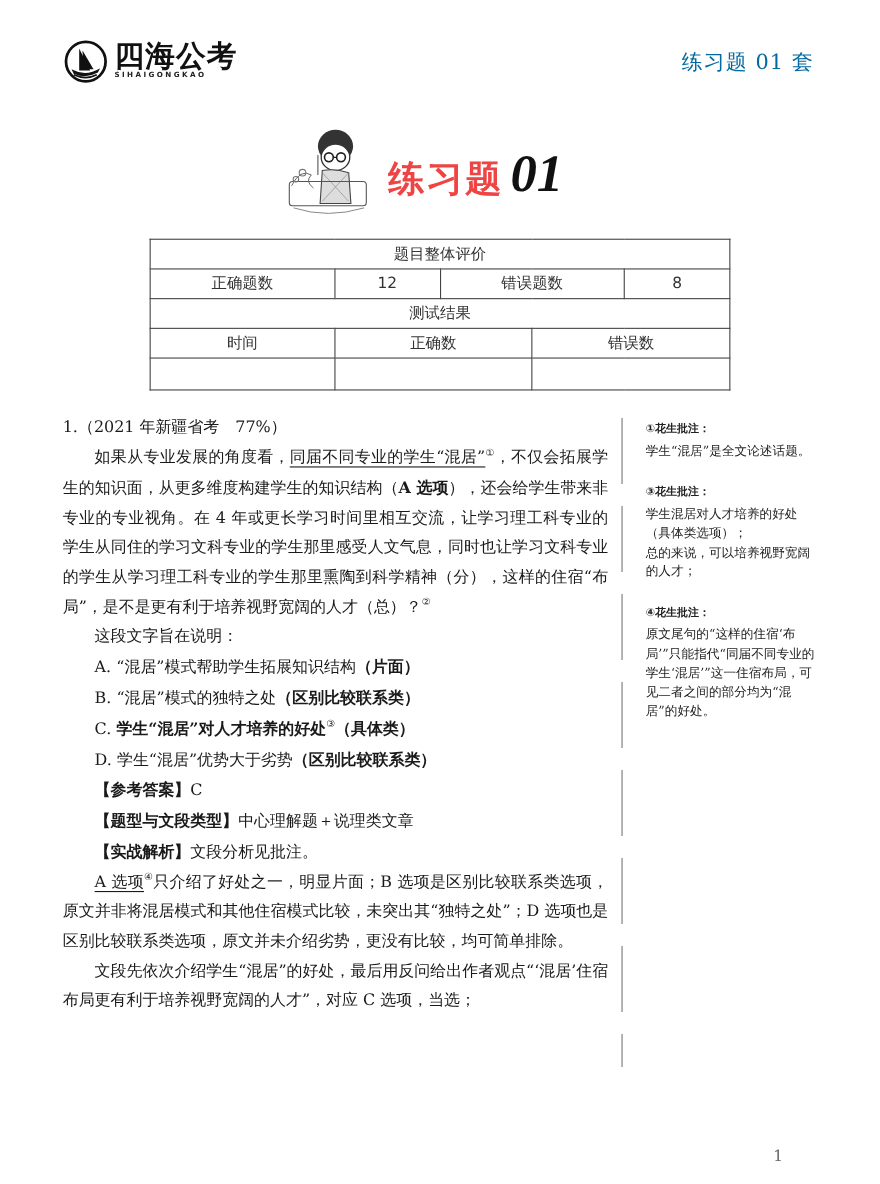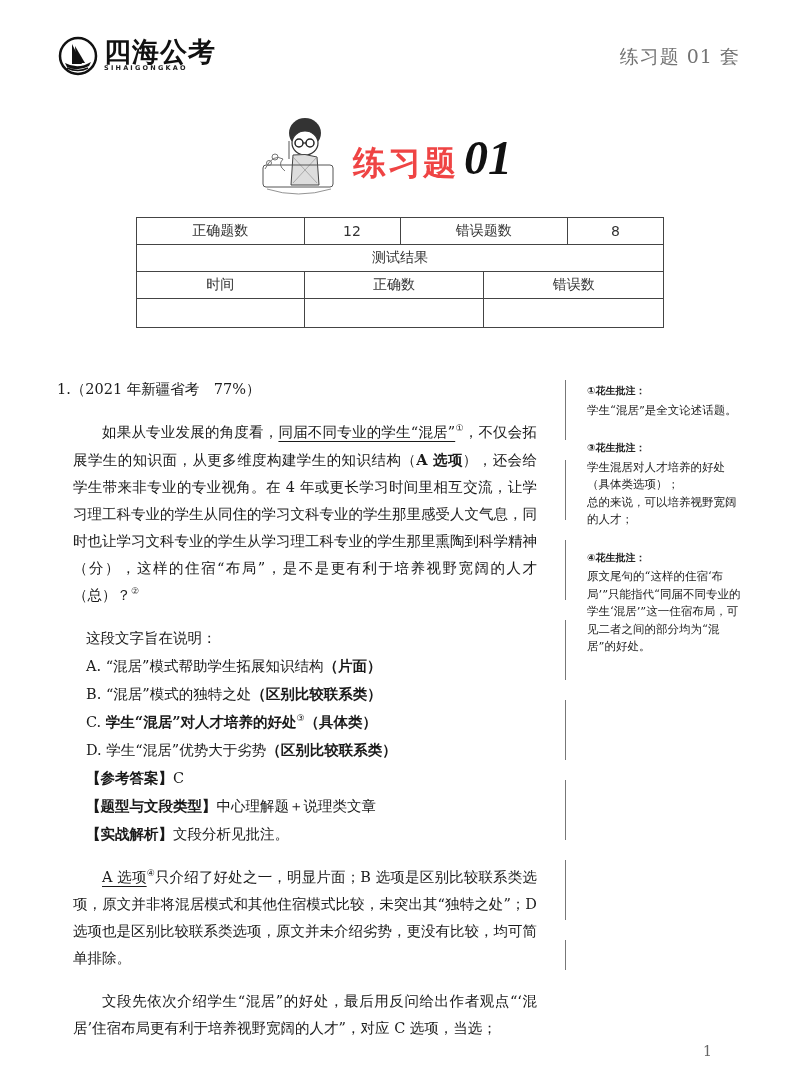--- a/index.html
+++ b/index.html
@@ -7,39 +7,39 @@
     width: 800px; height: 1076px; position: relative; overflow: hidden;
     font-family: "DejaVu Serif", "Liberation Serif", serif;
     color: #1a1a1a;
   }
   
   .brand { position: absolute; left: 58px; top: 36px; display: flex; align-items: center; }
   .brand-logo { width: 40px; height: 40px; }
   .brand-text { margin-left: 6px; }
   .brand-cn { font-family: "DejaVu Sans", "Liberation Sans", sans-serif; font-weight: bold; font-size: 27px; letter-spacing: 1px; line-height: 22px; color: #111; }
   .brand-en { font-family: "DejaVu Sans", "Liberation Sans", sans-serif; font-weight: bold; font-size: 6.5px; letter-spacing: 2.2px; color: #222; margin-top: 1px; }
-  .set-label { position: absolute; right: 60px; top: 44px; font-size: 19px; color: #737373; letter-spacing: 1px; }
+  .set-label { position: absolute; right: 60px; top: 44px; font-size: 19px; color: #0369a1; letter-spacing: 1px; }
 
   
   .title-wrap { position: absolute; left: 253px; top: 113px; display: flex; align-items: center; }
   .mascot { width: 90px; height: 90px; }
   .title-text { margin-left: 10px; display: flex; align-items: baseline; }
   .title-cn { font-size: 33px; font-weight: bold; letter-spacing: 2px; color: #ef4444; font-family: "DejaVu Sans", "Liberation Sans", sans-serif; }
   .title-num { font-size: 48px; font-style: italic; font-weight: bold; margin-left: 6px; font-family: "Liberation Serif", "DejaVu Serif", serif; color: #111; }
 
   
   .score-table { position: absolute; left: 136px; top: 217px; width: 528px; border-collapse: collapse; font-size: 14px; font-family: "DejaVu Sans", "Liberation Sans", sans-serif; color: #333; }
   .score-table td { border: 1px solid #444; text-align: center; height: 26px; padding: 0; }
   .score-table tr.head td { height: 26px; }
   .score-table tr.empty td { height: 28px; }
 
   
   .main { position: absolute; left: 57px; top: 376px; width: 496px; font-size: 14.5px; line-height: 27px; }
   .q-head { margin: 0; }
-  .para { text-indent: 2em; margin: 16px; text-align: justify; }
+  .para { text-indent: 2em; margin: 0; text-align: justify; }
   .indent { padding-left: 2em; margin: 0; }
   .ul { text-decoration: underline; text-underline-offset: 4px; }
   sup { font-size: 9px; line-height: 0; }
   .bold { font-weight: bold; }
   .kai { font-family: "DejaVu Serif", "Liberation Serif", serif; }
   .bracket-label { font-weight: bold; }
 
   
   .side-rule { position: absolute; left: 565px; top: 380px; width: 1px; height: 590px;
     background: repeating-linear-gradient(to bottom, #777 0 60px, transparent 60px 80px); }
@@ -86,20 +86,23 @@
     <path d="M14 76 Q45 86 78 76" fill="none" stroke="#777" stroke-width="0.8"></path>
   </svg>
   <div class="title-text">
     <span class="title-cn">练习题</span>
     <span class="title-num">01</span>
   </div>
 </div>
 
 <table class="score-table">
   <tbody>
+      <tr class="head">
+    <td colspan="6">题目整体评价</td>
+  </tr>
   <tr>
     <td colspan="2" style="width:160px">正确题数</td>
     <td style="width:95px">12</td>
     <td colspan="2" style="width:160px">错误题数</td>
     <td style="width:95px">8</td>
   </tr>
   <tr class="head">
     <td colspan="6">测试结果</td>
   </tr>
   <tr>

